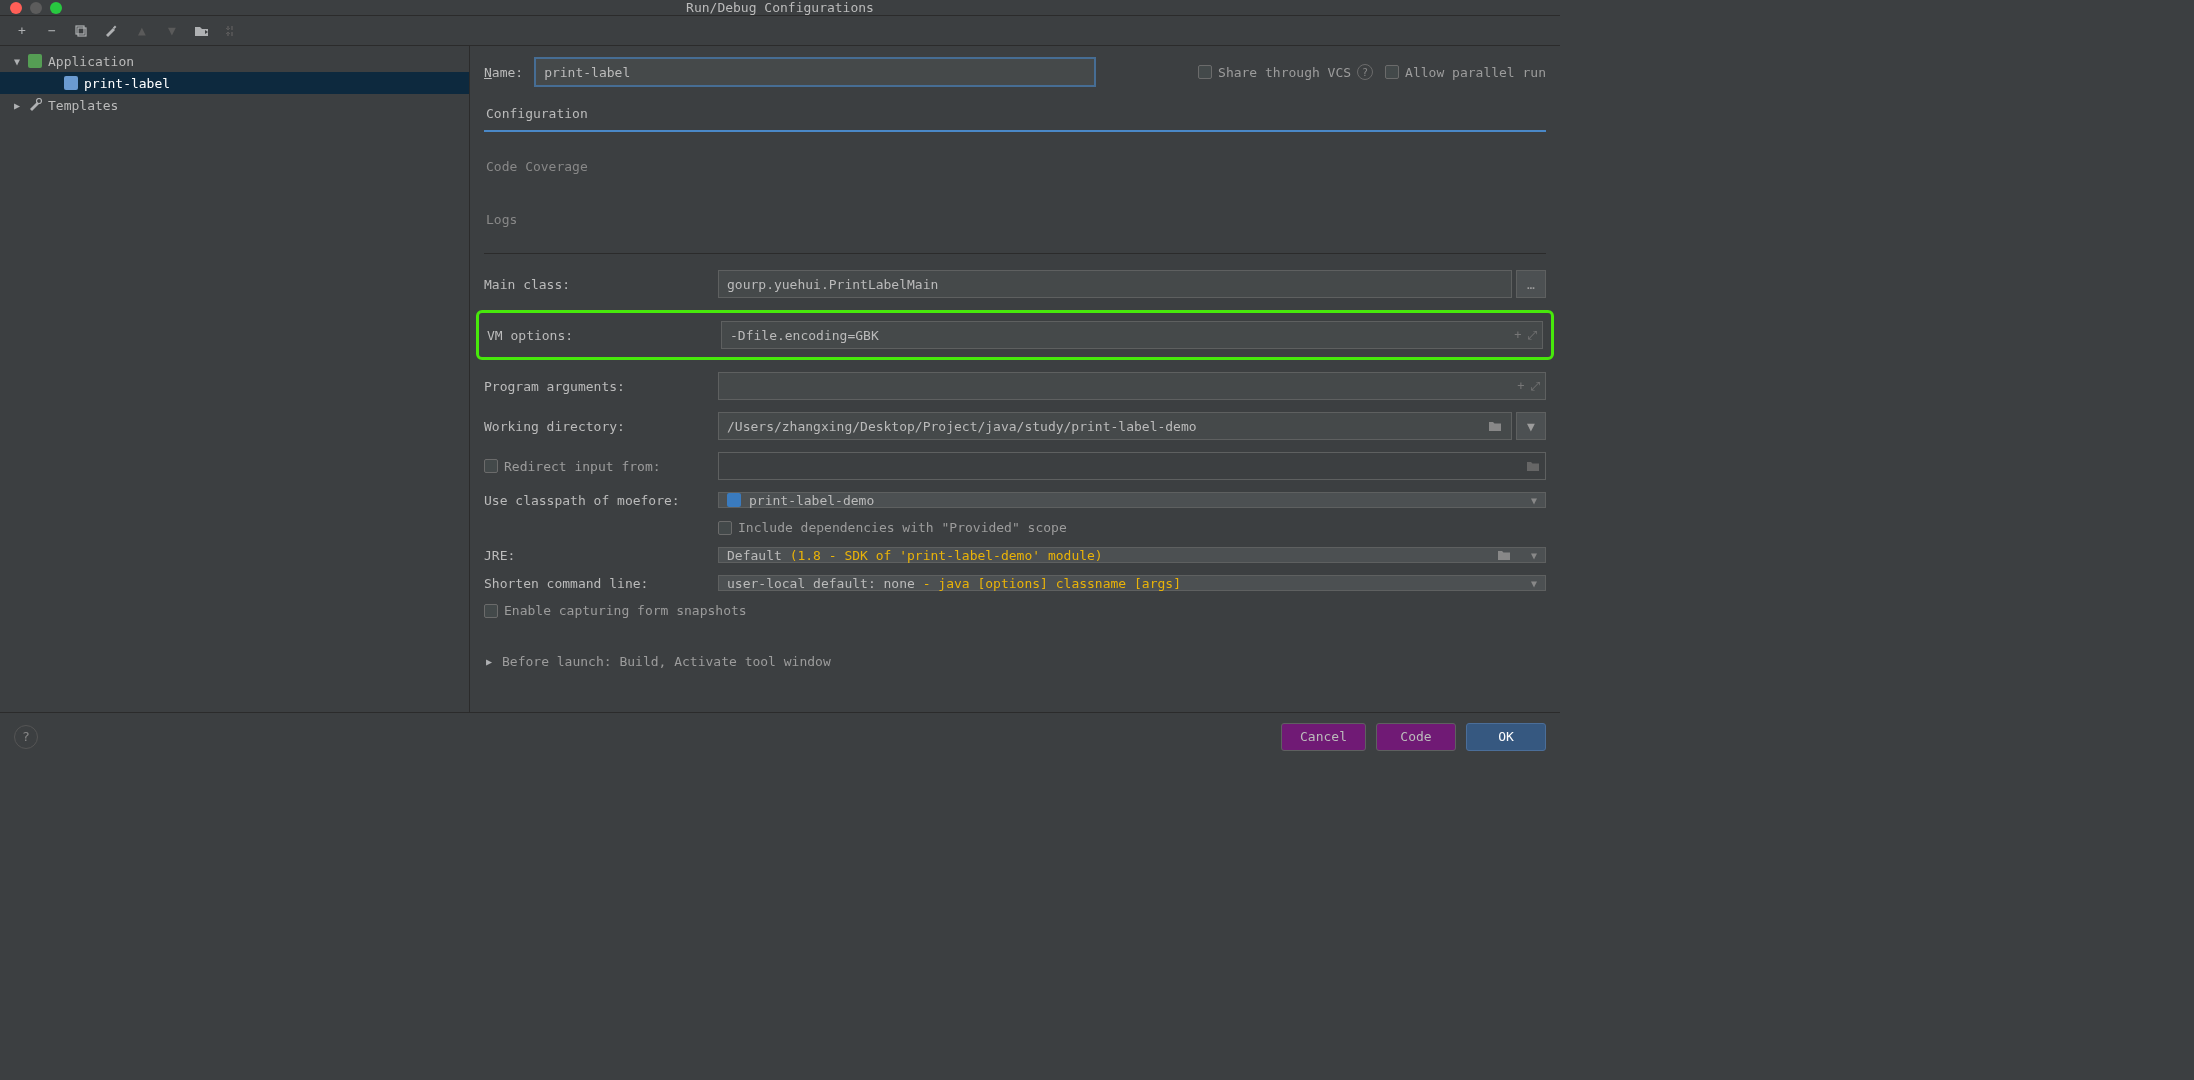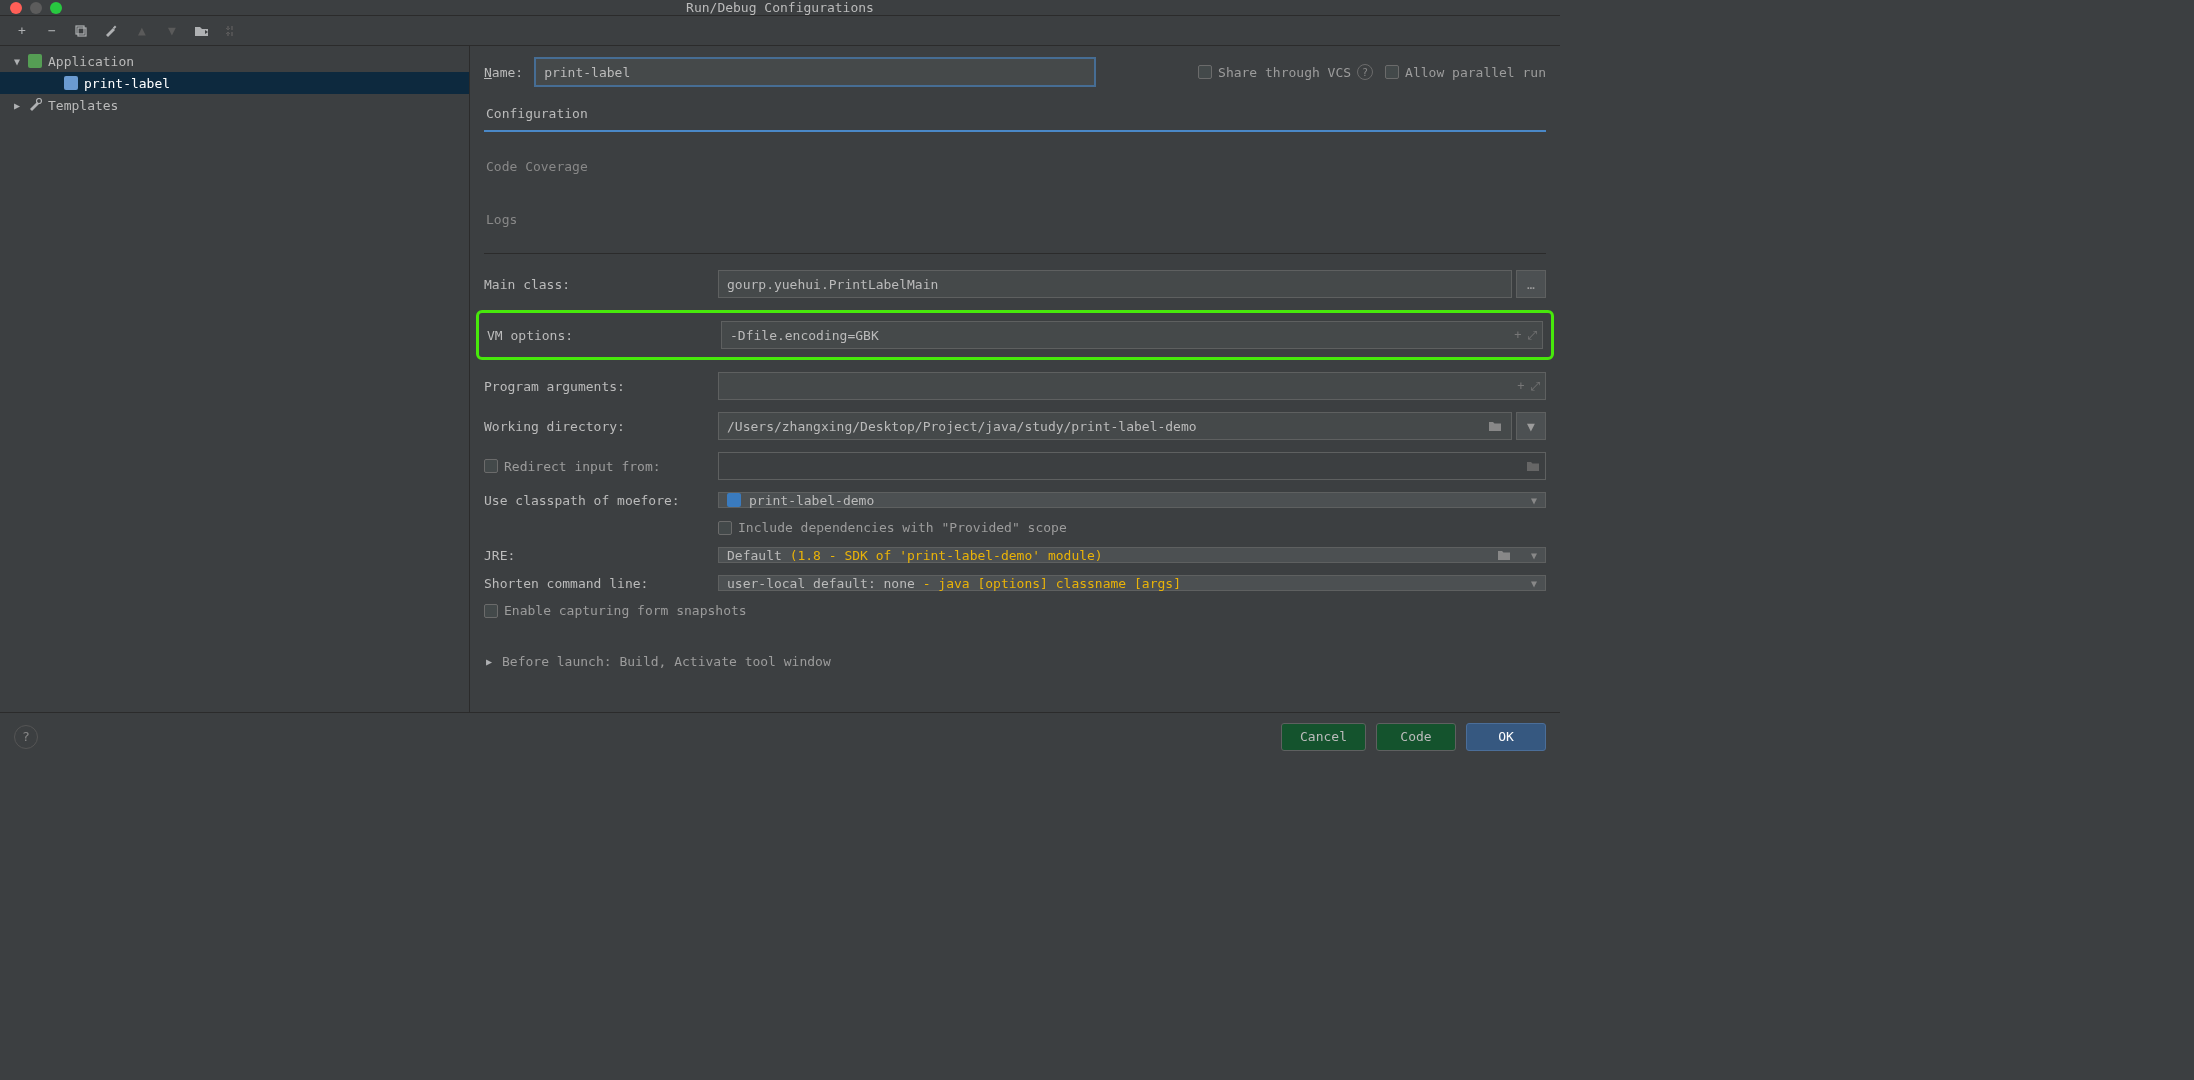--- a/index.html
+++ b/index.html
@@ -142,21 +142,21 @@
 .footer {
   height: 48px; display: flex; align-items: center; padding: 0 14px;
   border-top: 1px solid #2b2b2b;
 }
 .footer .help {
   width: 24px; height: 24px; border: 1px solid #555; border-radius: 50%;
   display: flex; align-items: center; justify-content: center; color: #888; cursor: pointer;
 }
 .footer .buttons { margin-left: auto; display: flex; gap: 10px; }
 .btn {
-  min-width: 80px; height: 28px; padding: 0 18px; background: #14532d;
+  min-width: 80px; height: 28px; padding: 0 18px; background: #701a75;
   border: 1px solid #5e6060; color: #bbbbbb; cursor: pointer; display: inline-flex;
   align-items: center; justify-content: center; border-radius: 3px; font-family: inherit; font-size: 13px;
 }
 .btn.primary { background: #365880; border-color: #4b6e99; color: #fff; }
 .app-ico {
   width: 14px; height: 14px; background: #559e54; border-radius: 2px; display: inline-block;
 }
 .file-ico {
   width: 14px; height: 14px; background: #6b9bd1; border-radius: 2px; display: inline-block;
 }

